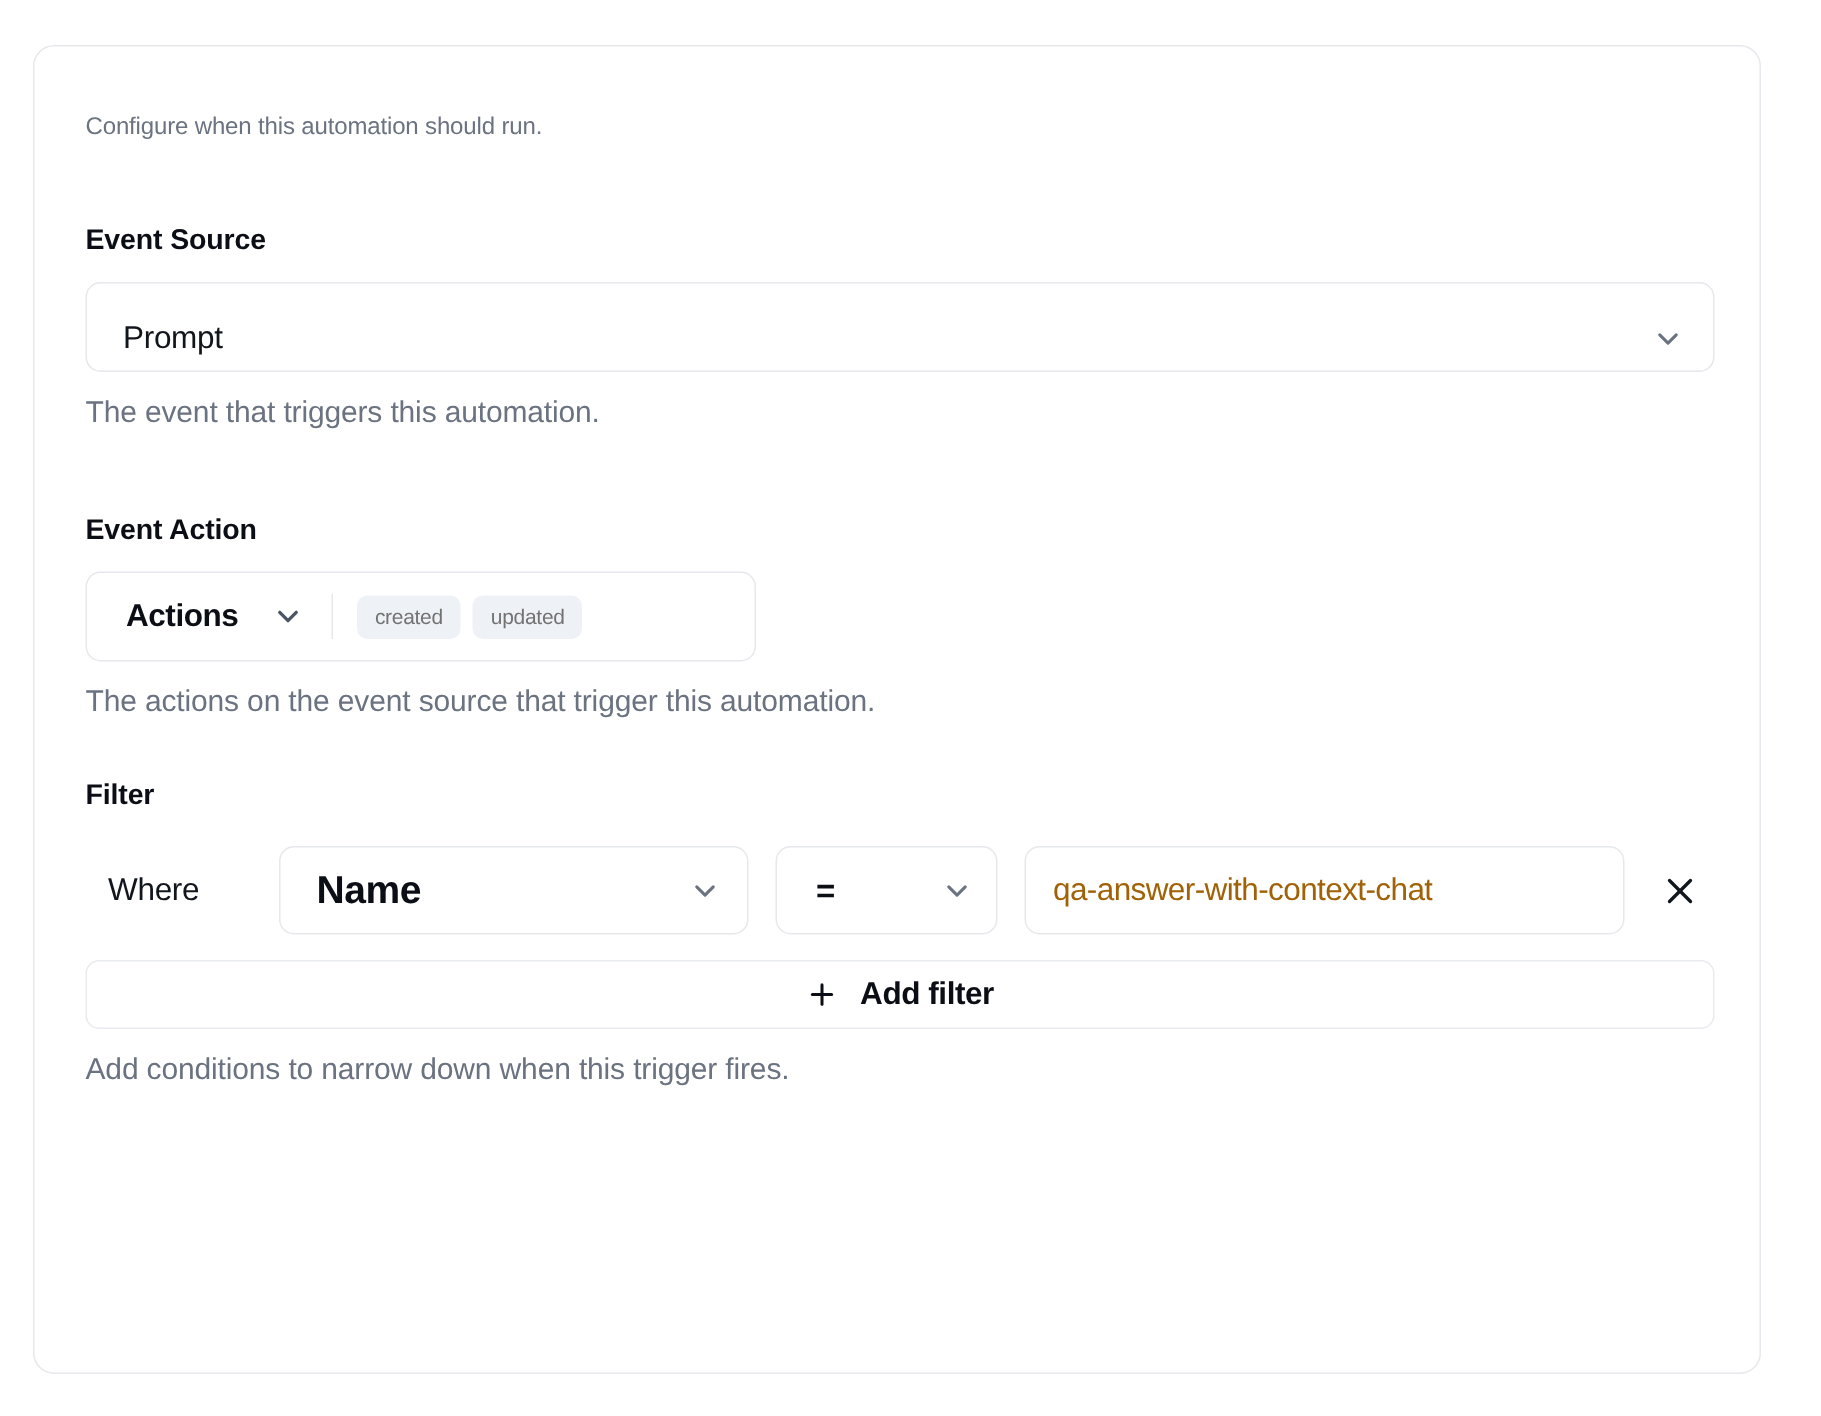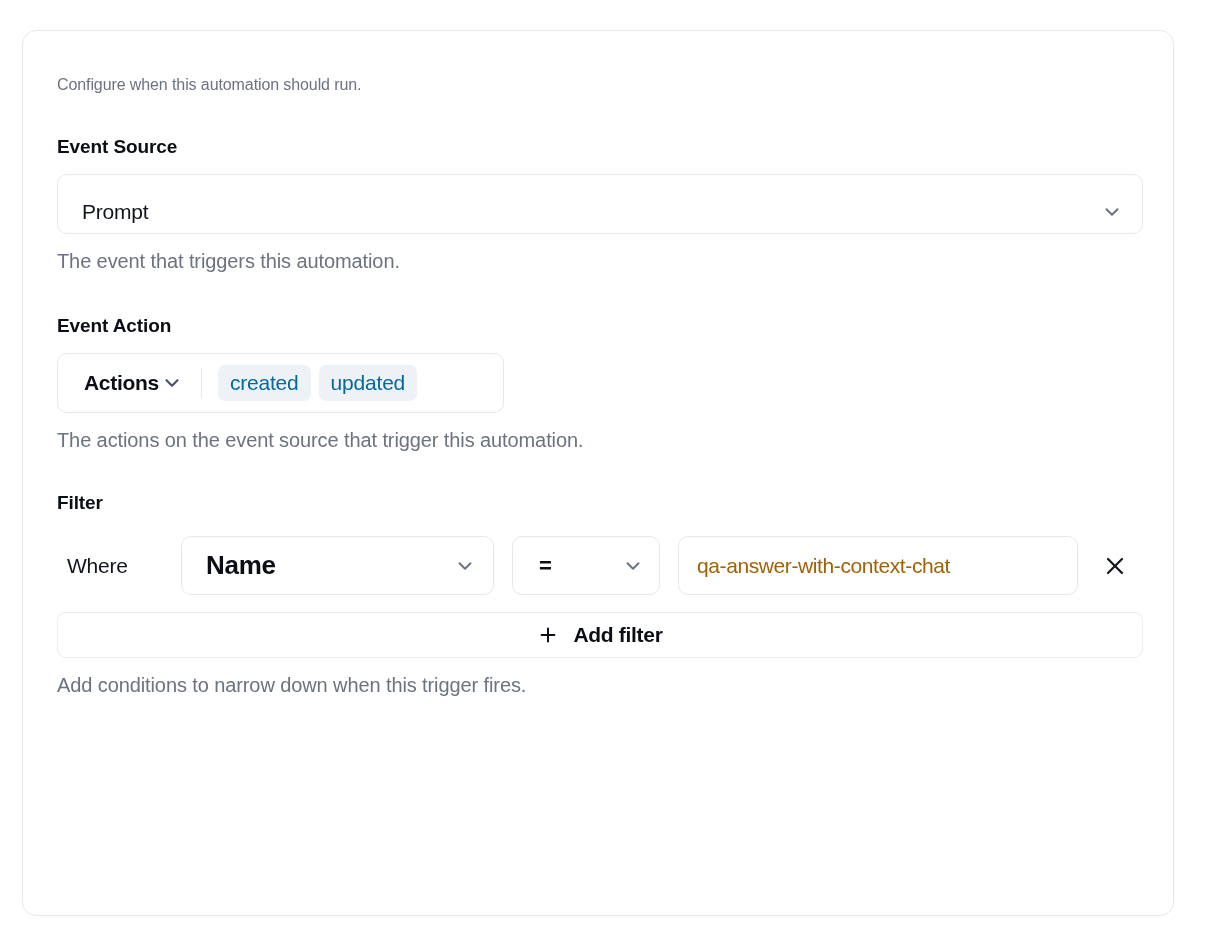--- a/index.html
+++ b/index.html
@@ -43,21 +43,21 @@
 
   .card-subtitle {
     margin-top: 12px;
     font-size: 16px;
     font-weight: 400;
     color: #6b7280;
     letter-spacing: -0.1px;
   }
 
   
-  .field-group { margin-top: 42px; }
+  .field-group { margin-top: 56px; }
   .field-group.tight { margin-top: 40px; }
 
   .field-label {
     font-size: 19px;
     font-weight: 700;
     color: #0b0e14;
     letter-spacing: -0.1px;
   }
 
   .field-help {
@@ -104,54 +104,55 @@
     border-radius: 10px;
     background: #ffffff;
     display: flex;
     align-items: center;
     padding: 0 16px 0 26px;
     gap: 0;
   }
   .action-trigger {
     display: flex;
     align-items: center;
-    gap: 2px;
+    gap: 22px;
     cursor: pointer;
   }
   .action-trigger .label {
     font-size: 21px;
     font-weight: 700;
     color: #0b0e14;
     letter-spacing: -0.3px;
   }
   .vdivider {
     width: 1px;
     height: 30px;
     background: #e6e8ec;
     margin: 0 16px 0 18px;
     flex: none;
   }
   .chips { display: flex; align-items: center; gap: 8px; }
   .chip {
     background: #eef1f6;
-    color: #0369a1;
-    font-size: 21px;
+    color: #737373;
+    font-size: 14px;
     letter-spacing: -0.2px;
     border-radius: 7px;
     padding: 7px 12px 8px 12px;
     line-height: 1;
     white-space: nowrap;
   }
 
   
   .filter-row {
     margin-top: 22px;
     display: flex;
     align-items: center;
     gap: 0;
+    justify-content: flex-end;
   }
   .where-label {
     font-size: 21px;
     color: #11151c;
     letter-spacing: -0.2px;
     width: 124px;
     padding-left: 10px;
   }
   .fsel {
     height: 59px;

